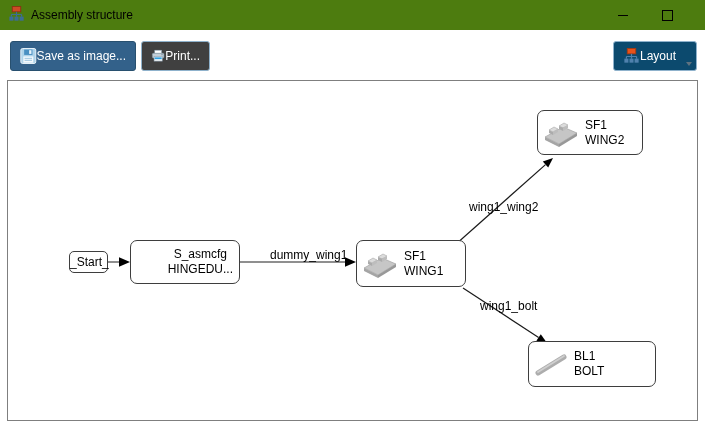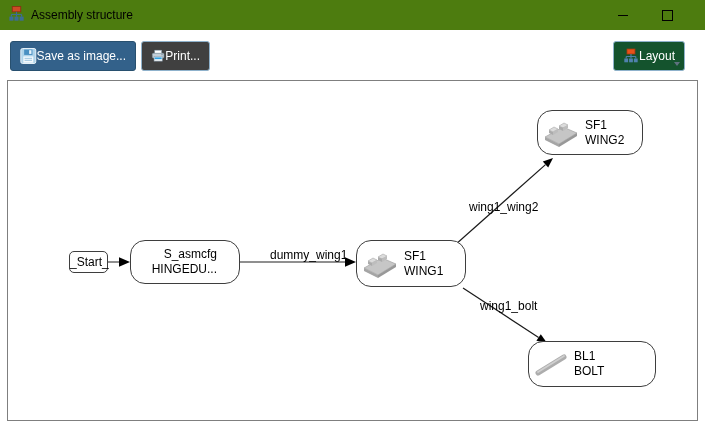--- a/index.html
+++ b/index.html
@@ -20,40 +20,40 @@
   .glyph-max{width:9px;height:9px;border:1px solid #000;}
 
   
   .btn{
     position:absolute;top:41px;height:30px;border-radius:3px;
     display:flex;align-items:center;color:#fff;font-size:12px;
     padding:0 9px;box-sizing:border-box;cursor:default;white-space:nowrap;
   }
   .btn-save{left:10px;width:126px;background:#33618a;border:1px solid #28506f;}
   .btn-print{left:141px;width:69px;background:#404040;border:1px solid #8fb2cc;}
-  .btn-layout{left:613px;width:72px;background:#14532d;border:1px solid #8fb2cc;}
+  .btn-layout{left:613px;width:84px;background:#0c4a6e;border:1px solid #8fb2cc;}
   .dd-arrow{
     position:absolute;right:4px;bottom:4px;width:0;height:0;
     border-left:3.5px solid transparent;border-right:3.5px solid transparent;
     border-top:4px solid #5f7280;
   }
 
   
   .canvas{
     position:absolute;left:7px;top:80px;width:691px;height:341px;
     border:1px solid #7f7f7f;background:#ffffff;box-sizing:border-box;
   }
   .edges{position:absolute;left:0;top:0;width:689px;height:339px;}
   .node{
-    position:absolute;background:#fff;border:1.5px solid #3e3e3e;border-radius:15px;
+    position:absolute;background:#fff;border:1.5px solid #3e3e3e;border-radius:7px;
     box-sizing:border-box;display:flex;align-items:center;
     font-size:12px;line-height:15px;color:#000;
   }
   .node-start{border-radius:5px;margin-left:15px;}
-  .node-textright{justify-content:flex-end;text-align:right;padding-right:22px;}
+  .node-textright{justify-content:flex-end;text-align:center;padding-right:6px;}
   .part-icon{margin-left:4px;display:flex;align-items:center;}
   .node-text{display:flex;flex-direction:column;margin-left:5px;}
   .edge-label{position:absolute;font-size:12px;color:#000;white-space:nowrap;}
 </style>
 </head>
 <body>
 
 <div class="titlebar">
   <svg class="app-icon" viewBox="0 0 16 16">
     <rect x="4" y="0.5" width="8" height="5" fill="#cc4a26" stroke="#8c2f12" stroke-width="0.8"></rect>

